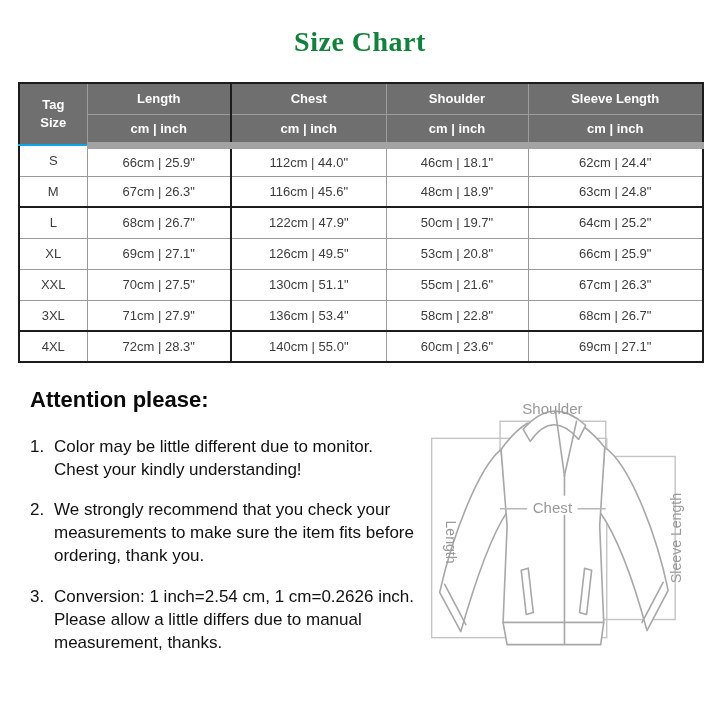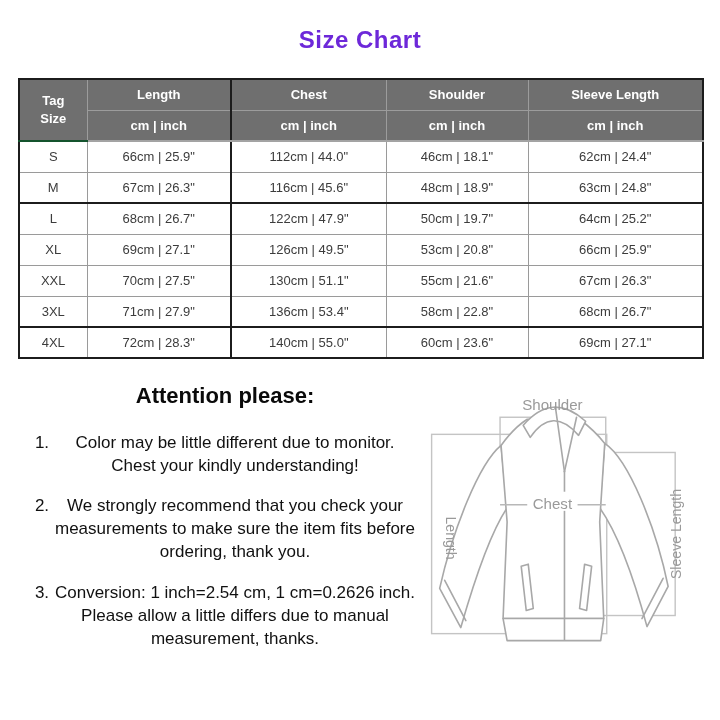--- a/index.html
+++ b/index.html
@@ -1,32 +1,32 @@
 <!DOCTYPE html>
 <html><head>
 <meta charset="utf-8">
 <style>
   * { margin:0; padding:0; box-sizing:border-box; }
   html,body { width:720px; height:720px; background:#ffffff; font-family:"Liberation Sans", sans-serif; }
   .page { width:720px; height:720px; overflow:hidden; background:#fff; }
 
-  .title { text-align:center; font-size:24px; font-weight:bold; color:#6d28d9; padding-top:26px; letter-spacing:0.5px; }
+  .title { text-align:center; font-size:28px; font-weight:bold; color:#15803d; padding-top:26px; letter-spacing:0.5px;font-family:Liberation Serif, serif; }
 
   table.size-table { border-collapse:collapse; width:684px; margin:24px auto 0 18px; table-layout:fixed; }
   table.size-table { border:2px solid #1c1c1c; }
   .size-table th { background:#6f6f6f; color:#ffffff; font-size:13px; font-weight:bold; border:1px solid #9c9c9c; height:31px; text-align:center; vertical-align:middle; }
   .size-table td { border:1px solid #9a9a9a; font-size:13px; color:#3c3c3c; text-align:center; vertical-align:middle; height:31px; background:#fff; }
   .col-tag { width:68px; } .col-length { width:144px; } .col-chest { width:155px; } .col-shoulder { width:142px; } .col-sleeve { width:175px; }
   .corner div { width:38px; margin:0 auto; line-height:1.35; }
-  th.corner { border-bottom:2px solid #14532d; }
+  th.corner { border-bottom:2px solid #0ea5e9; }
   .tl { border-left:2px solid #1c1c1c !important; }
-  tr.units th { border-bottom:2px solid #a3a3a3; }
+  tr.units th { border-bottom:7px solid #a3a3a3; }
   tr.thick td { border-bottom:2px solid #1c1c1c; }
 
-  .bottom { display:flex; margin-top:24px; padding-left:30px;text-align:center; }
+  .bottom { display:flex; margin-top:24px; padding-left:30px; }
   .attention { width:390px; color:#111; }
   .attention-heading { font-size:22px; font-weight:bold; color:#0a0a0a; margin-bottom:22px; }
   .att-item { display:flex; margin-bottom:17px; font-size:17px; line-height:1.36; }
   .att-num { width:24px; flex:0 0 24px; }
   .att-text { flex:1; max-width:362px; }
   .diagram { width:298px; margin-left:0; margin-top:-4px; }
 </style>
 </head>
 <body>
 

